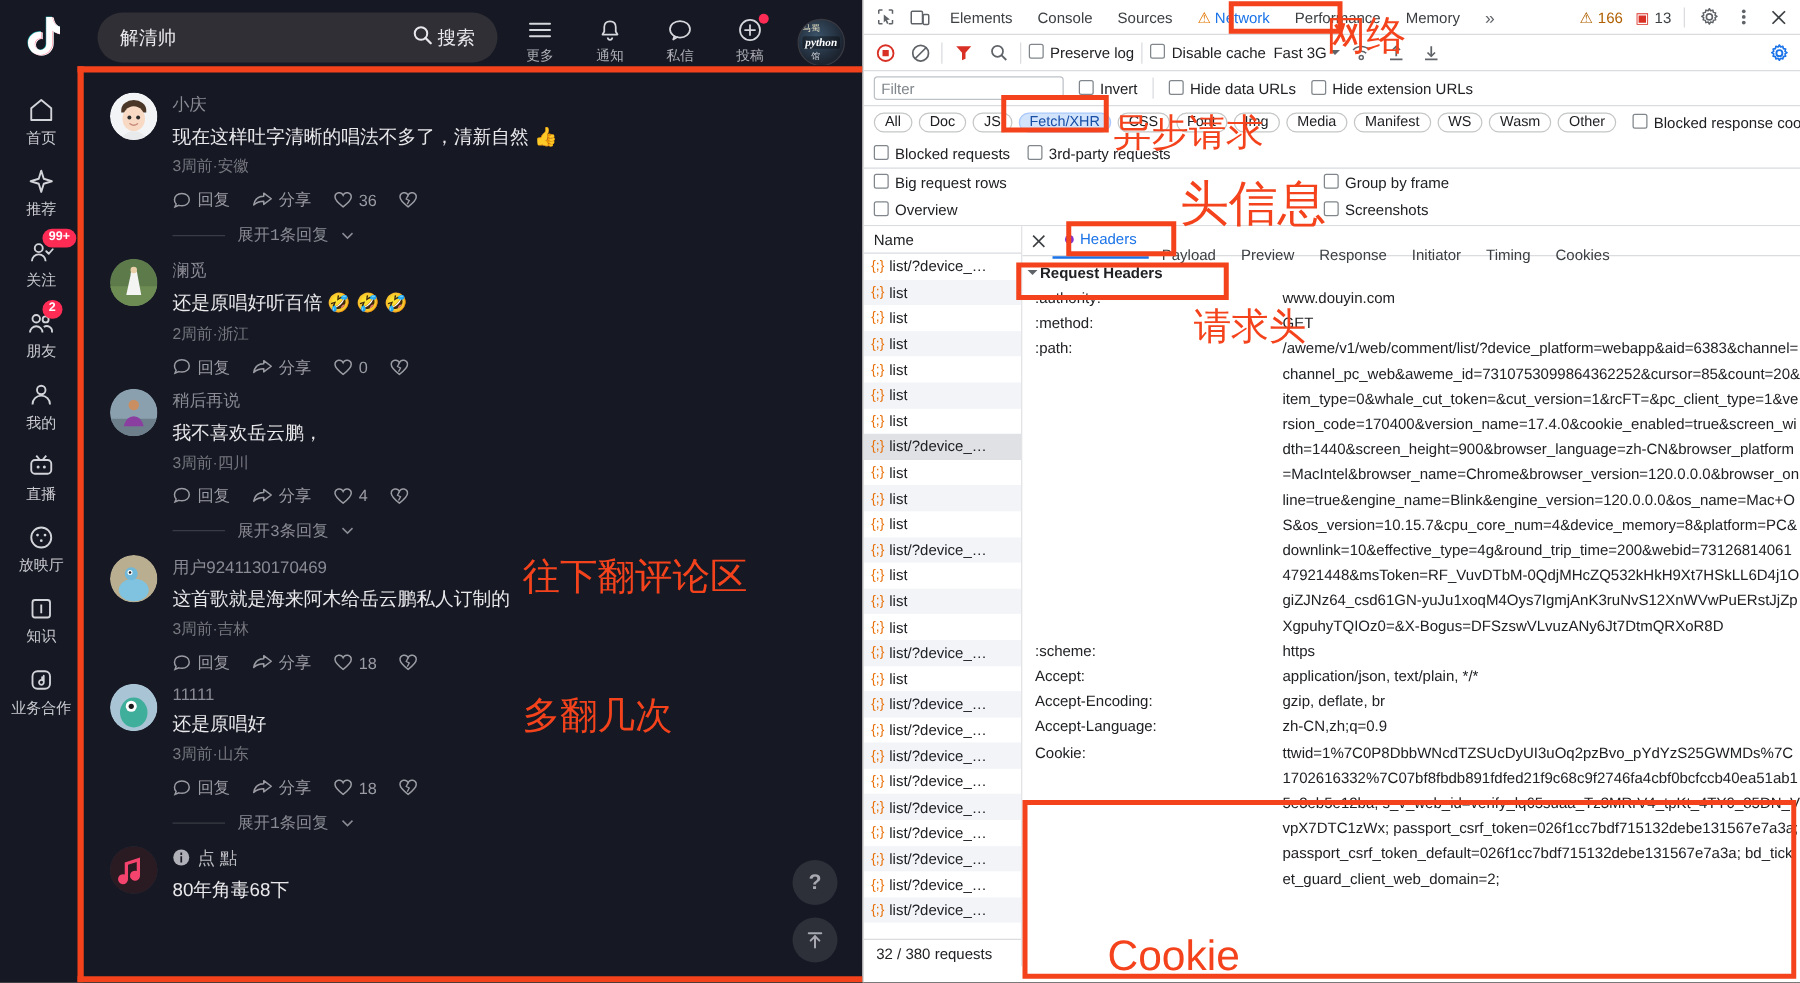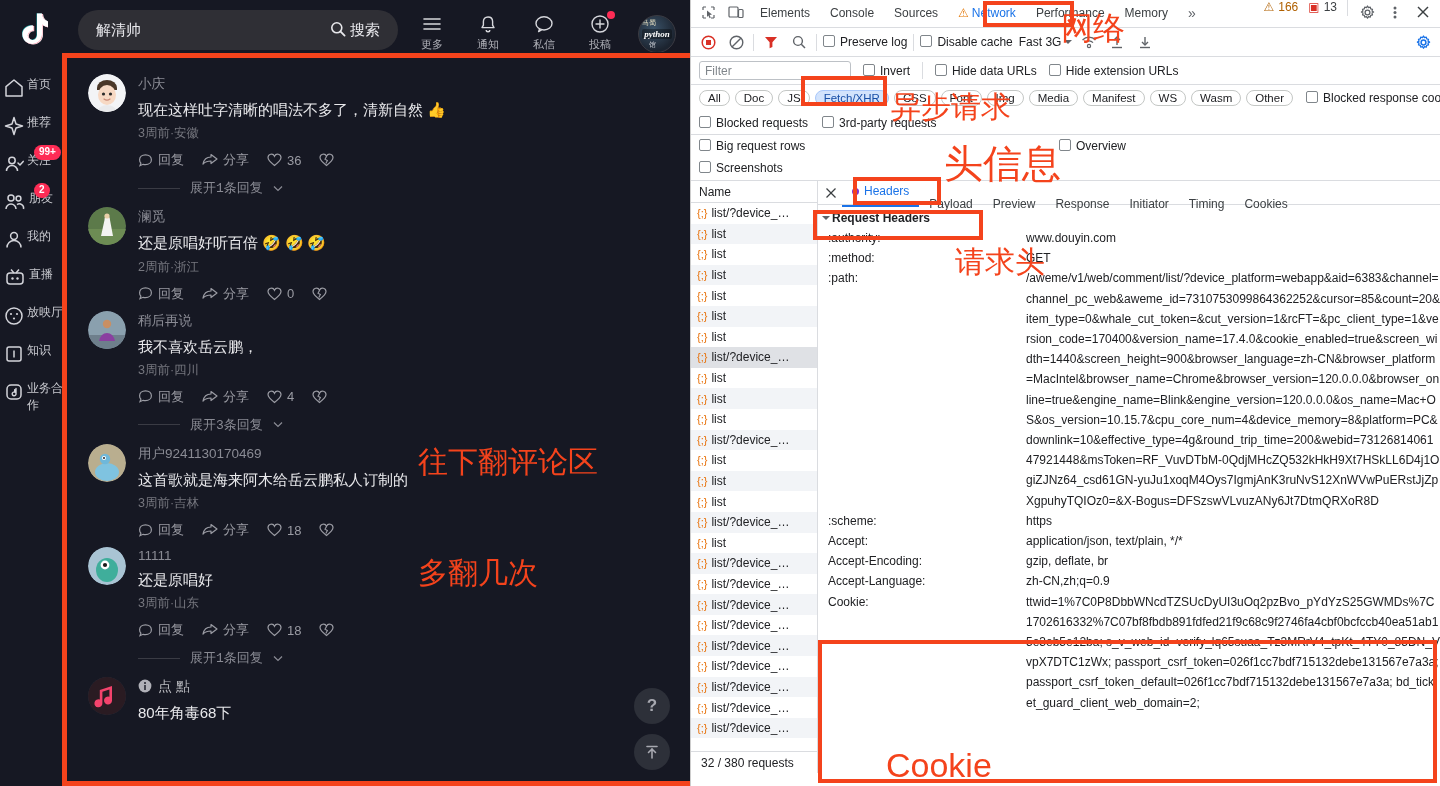--- a/index.html
+++ b/index.html
@@ -75,21 +75,21 @@
   .dy-av-cn2 { position:absolute; bottom:2px; left:10px; font-size:7px; color:#cfd2d8; }
 
   
   .dy-side {
     position: absolute; left: 0; top: 60px; width: 66px; bottom: 0;
     display: flex; flex-direction: column; align-items: center;
     padding-top: 8px; gap: 0px;
   }
   .side-item {
     width: 60px; padding: 8px 0 6px; display: flex;
-    flex-direction: row; gap: 2px;
+    flex-direction: column; align-items: center; gap: 2px;
     cursor: pointer; position: relative;
   }
   .side-item .si { color: #d3d4da; height: 24px; display: flex; align-items: center; }
   .side-item .sl { color: #c9cad0; font-size: 12px; }
   .side-badge {
     position: absolute; top: 1px; left: 31px;
     background: #fe2c55; color: #fff;
     font-size: 10px; line-height: 14px; height: 15px;
     border-radius: 8px; padding: 0 5px; font-weight: bold;
   }
@@ -144,21 +144,21 @@
   }
 
   
   .devtools {
     position: relative; width: 750px; height: 786px;
     background: #ffffff; color: #202124;
     font-size: 12px; overflow: hidden; flex: 0 0 750px;
     border-left: 1px solid #cdcdcd;
   }
   .dt-tabs {
-    height: 28px; display: flex; align-items: flex-start;
+    height: 28px; display: flex; align-items: center;
     border-bottom: 1px solid #dadce0; padding: 0 4px; gap: 2px; background:#fff;
   }
   .dt-ic { width: 26px; height: 24px; display:flex; align-items:center; justify-content:center; color:#5f6368; cursor:pointer; }
   .dt-tab {
     padding: 0 9px; height: 26px; line-height: 26px;
     color: #3c4043; cursor: pointer; white-space: nowrap;
   }
   .dt-tab.active { color: #1a73e8; }
   .dt-tab .warnico { color: #e37400; margin-right: 3px; }
   .dt-spacer { flex: 1; }
@@ -905,20 +905,24 @@
     </div>
 
     <div class="dt-settings">
       <div class="st-grid">
         <label class="chk">
           <span class="box"></span>
           <span>Big request rows</span>
         </label>
         <label class="chk">
           <span class="box"></span>
+          <span>Group by frame</span>
+        </label>
+        <label class="chk">
+          <span class="box"></span>
           <span>Overview</span>
         </label>
         <label class="chk">
           <span class="box"></span>
           <span>Screenshots</span>
         </label>
       </div>
     </div>
 
     <div class="dt-split">

